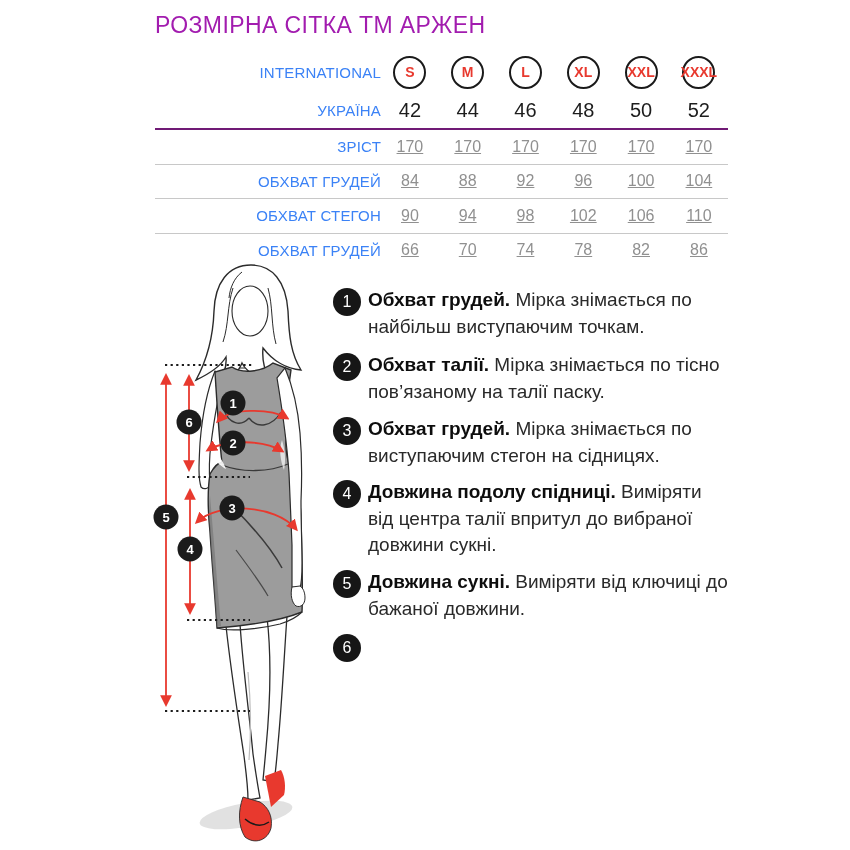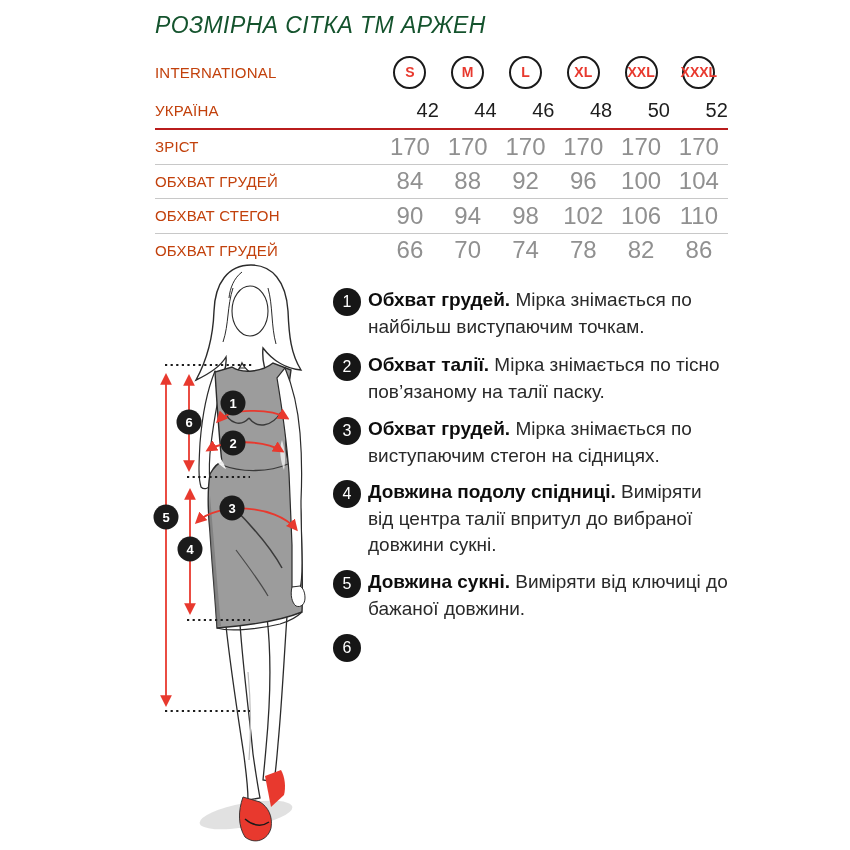--- a/index.html
+++ b/index.html
@@ -6,38 +6,38 @@
   body {
     width:850px; height:850px; position:relative; overflow:hidden;
     background:#ffffff;
     font-family:"Liberation Sans", sans-serif;
   }
   .page { position:absolute; inset:0; }
 
   
   .title {
     position:absolute; left:155px; top:12px;
-    font-size:23px; color:#14532d; letter-spacing:.4px; font-weight:400;font-style:italic;
+    font-size:23px; color:#a21caf; letter-spacing:.4px; font-weight:400;
   }
 
   
   .size-table { position:absolute; left:155px; top:52px; width:573px; }
   .trow {
     display:grid;
     grid-template-columns:226px repeat(6, 57.8px);
     align-items:center;
   }
   .row-intl { height:40px; }
-  .row-ua   { height:36px; border-bottom:2px solid #b91c1c; }
+  .row-ua   { height:36px; border-bottom:2px solid #701a75; }
   .row-m    { height:33.5px; border-bottom:1px solid #c8c8c8; }
   .row-m.last { border-bottom:none; }
-  .tlabel { font-size:15px; color:#c2410c; letter-spacing:.2px; }
+  .tlabel { font-size:15px; color:#3b82f6; letter-spacing:.2px;text-align:right; }
   .tcell  { text-align:center; }
-  .val-black { font-size:20px; color:#1d1d1d;text-align:right; }
-  .val-gray  { font-size:24px; color:#909090; }
+  .val-black { font-size:20px; color:#1d1d1d; }
+  .val-gray  { font-size:16px; color:#909090;text-decoration:underline; }
   .size-circle {
     display:inline-flex; width:29px; height:29px;
     border:2px solid #1a1a1a; border-radius:50%;
     align-items:center; justify-content:center;
     color:#e8392e; font-size:14px; font-weight:600;
     white-space:nowrap; overflow:visible;
   }
 
   
   .instr { position:absolute; left:333px; width:397px; }

